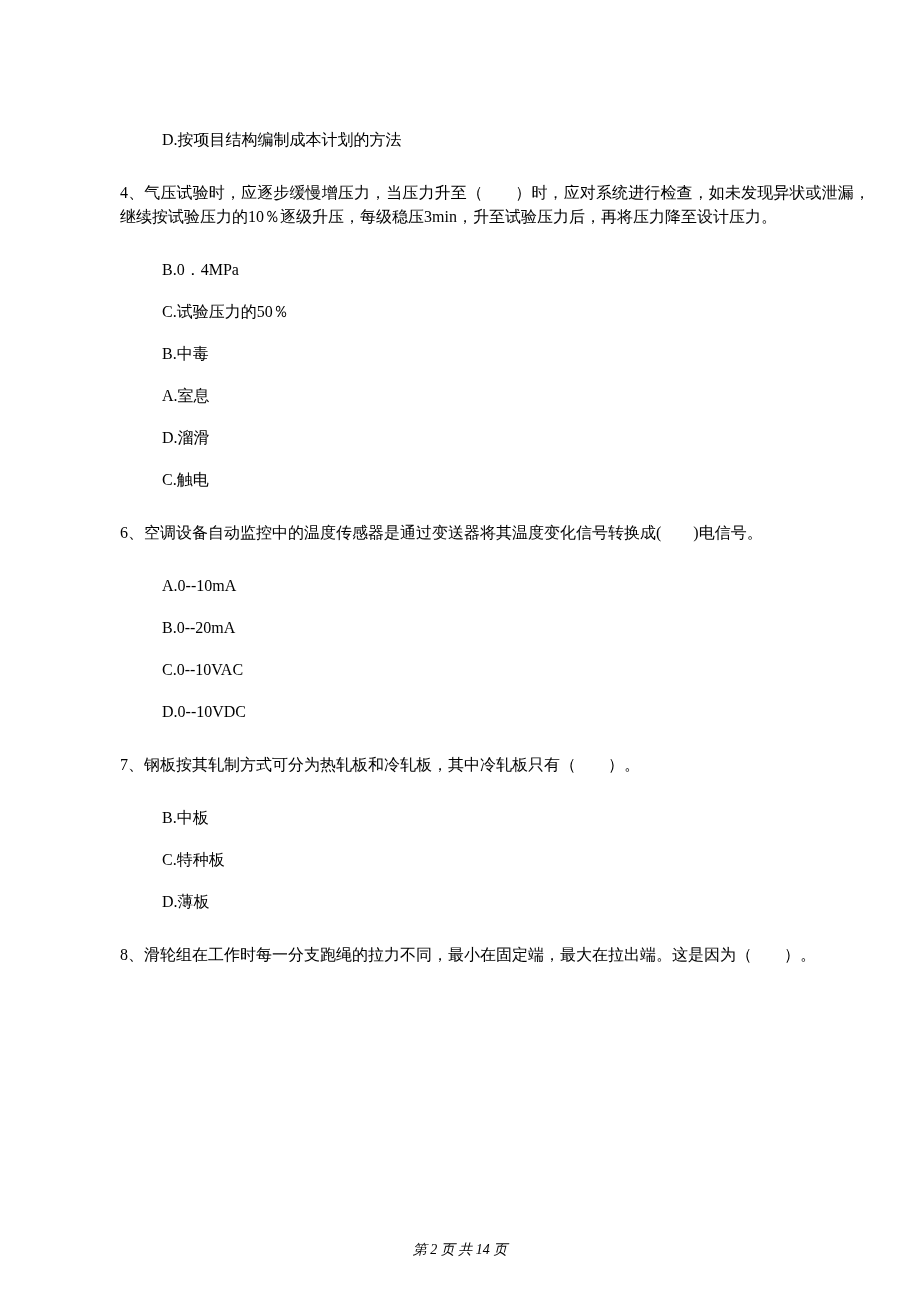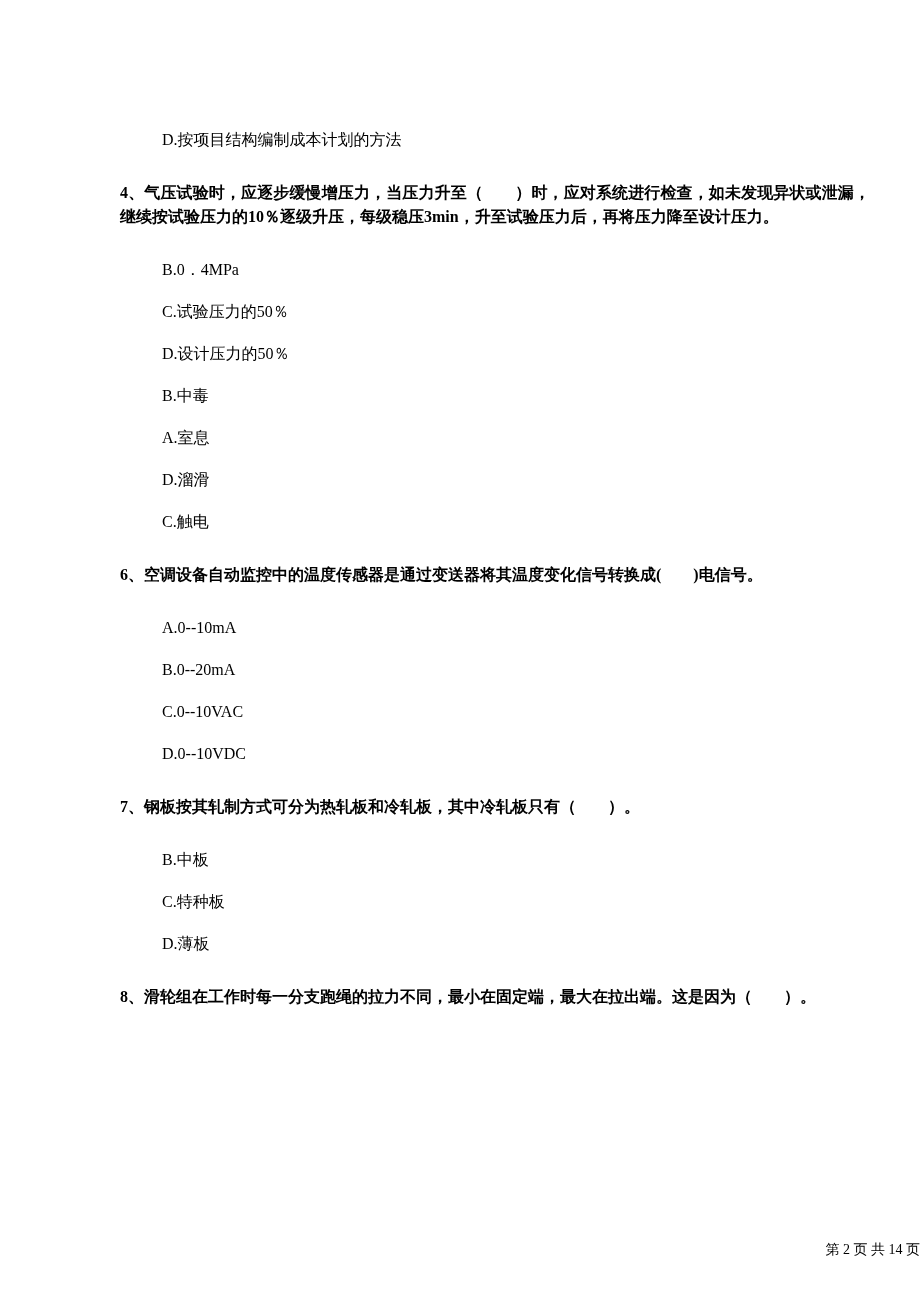--- a/index.html
+++ b/index.html
@@ -20,42 +20,41 @@
     padding: 110px 50px 60px 120px;
     box-sizing: border-box;
     position: relative;
   }
   .option {
     margin: 18px 0 18px 42px;
   }
   .q-stem {
     margin: 29px 0;
     text-align: justify;
-    font-weight: bold;
   }
   .footer {
     position: absolute;
     bottom: 42px;
     left: 0;
     width: 920px;
-    text-align: right;
+    text-align: center;
     font-size: 14px;
+    font-style: italic;
   }
 </style>
 </head>
 <body>
 
 <div class="page">
 
   <div class="option">D.按项目结构编制成本计划的方法</div>
 
   <div class="q-stem">4、气压试验时，应逐步缓慢增压力，当压力升至（　　）时，应对系统进行检查，如未发现异状或泄漏，继续按试验压力的10％逐级升压，每级稳压3min，升至试验压力后，再将压力降至设计压力。</div>
   <div class="option">B.0．4MPa</div>
   <div class="option">C.试验压力的50％</div>
-  <div class="option">D.设计压力的50％</div>
 
   <div class="option">B.中毒</div>
   <div class="option">A.室息</div>
   <div class="option">D.溜滑</div>
   <div class="option">C.触电</div>
 
   <div class="q-stem">6、空调设备自动监控中的温度传感器是通过变送器将其温度变化信号转换成(　　)电信号。</div>
   <div class="option">A.0--10mA</div>
   <div class="option">B.0--20mA</div>
   <div class="option">C.0--10VAC</div>

